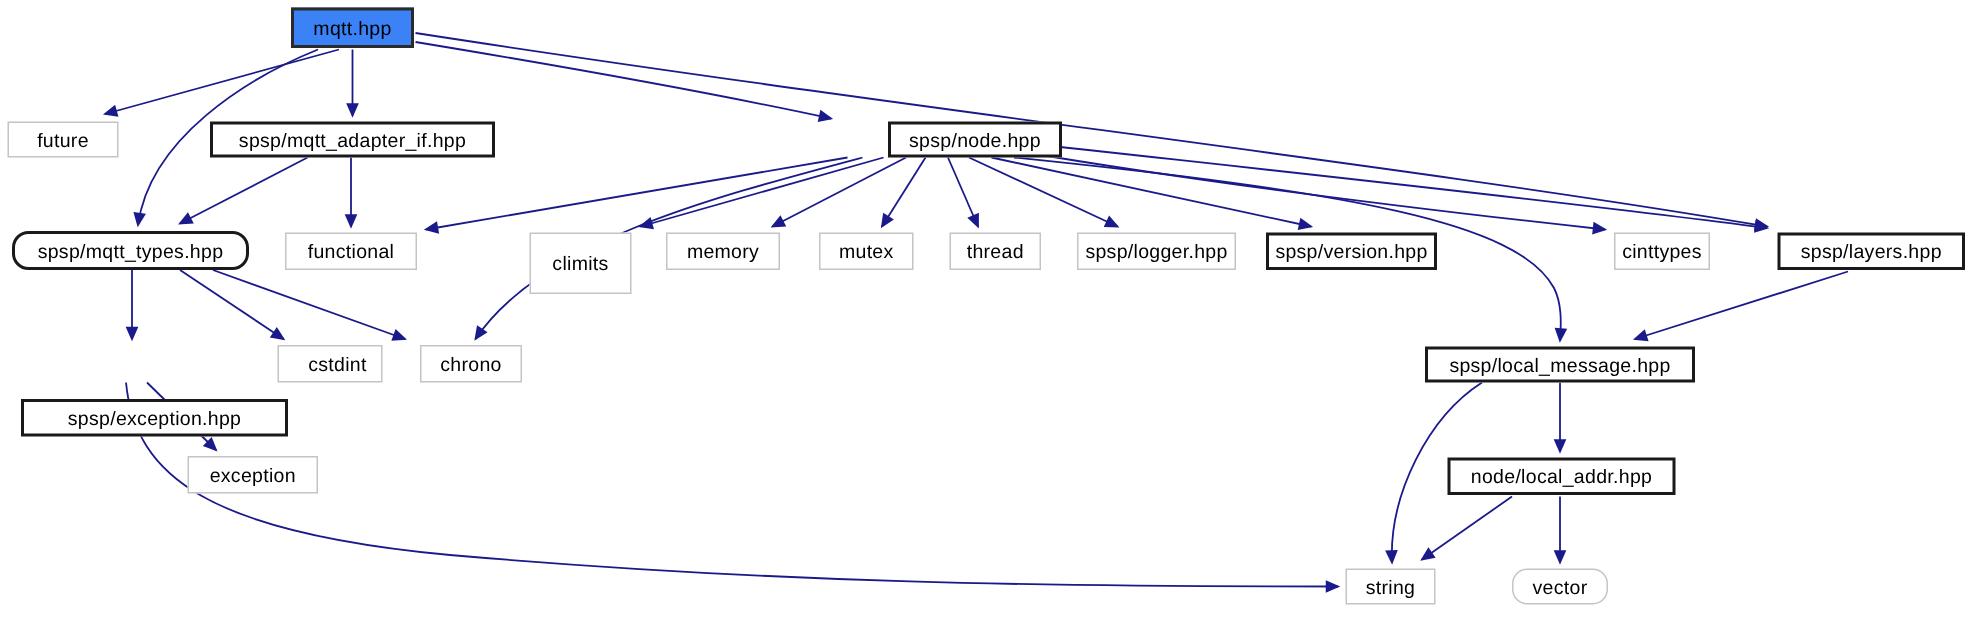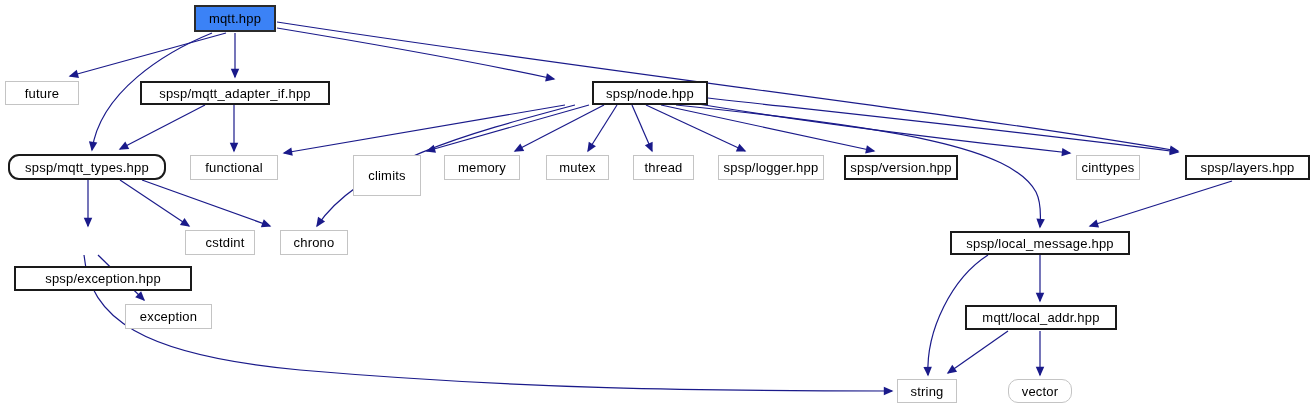--- a/index.html
+++ b/index.html
@@ -137,21 +137,21 @@
     <div class="gnode external" style="left: 280px; top: 230px; width: 68px; height: 25px;">
       <span>chrono</span>
     </div>
     <div class="gnode internal" style="left: 950px; top: 231px; width: 180px; height: 24px;">
       <span>spsp/local_message.hpp</span>
     </div>
     <div class="gnode external" style="left: 125px; top: 304px; width: 87px; height: 25px;">
       <span>exception</span>
     </div>
     <div class="gnode internal" style="left: 965px; top: 305px; width: 152px; height: 25px;">
-      <span>mqtt/local_addr.hpp</span>
+      <span>node/local_addr.hpp</span>
     </div>
     <div class="gnode external" style="left: 897px; top: 379px; width: 60px; height: 24px;">
       <span>string</span>
     </div>
     <div class="gnode external" style="left: 1008px; top: 379px; width: 64px; height: 24px; border-radius: 10px;">
       <span>vector</span>
     </div>
   </div>
 
 </body></html>

